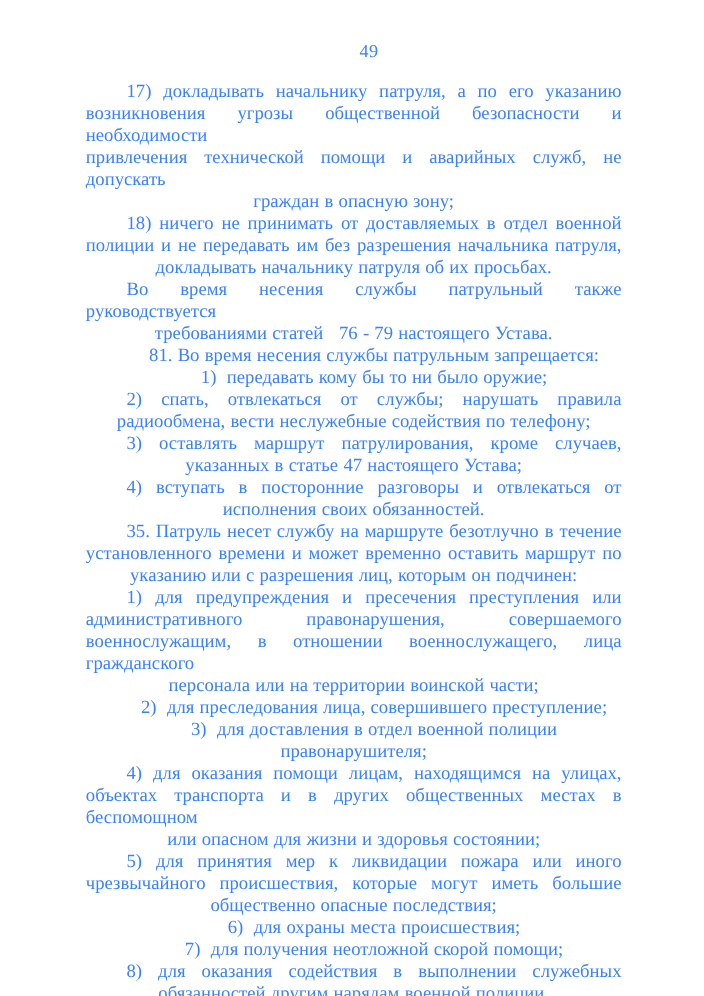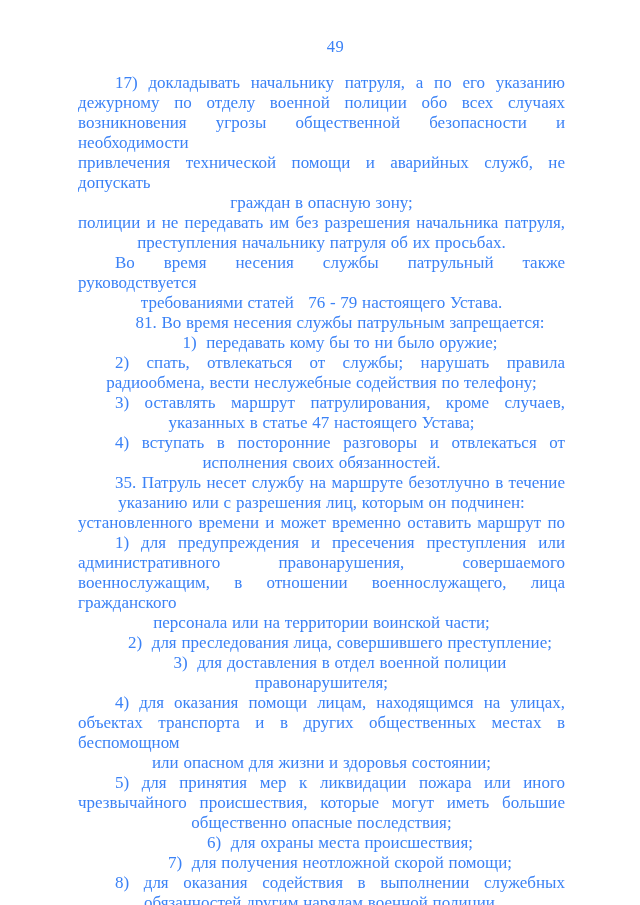--- a/index.html
+++ b/index.html
@@ -48,39 +48,39 @@
     text-indent: 37px;
   }
 </style>
 </head>
 <body>
 
 <main class="page">
   <div class="page-number">49</div>
   <section class="doc-body" id="doc-body">
       <div class="line indent just">17) докладывать начальнику патруля, а по его указанию</div>
-      <div class="line just">дежурному по отделу военной полиции обо всех случаях</div>
       <div class="line just">возникновения угрозы общественной безопасности и необходимости</div>
       <div class="line just">привлечения технической помощи и аварийных служб, не допускать</div>
       <div class="line">граждан в опасную зону;</div>
+      <div class="line indent just">18) ничего не принимать от доставляемых в отдел военной</div>
       <div class="line just">полиции и не передавать им без разрешения начальника патруля,</div>
-      <div class="line">преступления начальнику патруля об их просьбах.</div>
+      <div class="line">докладывать начальнику патруля об их просьбах.</div>
       <div class="line indent just">Во время несения службы патрульный также руководствуется</div>
       <div class="line">требованиями статей&nbsp;&nbsp; 76 - 79 настоящего Устава.</div>
       <div class="line indent">81. Во время несения службы патрульным запрещается:</div>
       <div class="line indent">1)&nbsp; передавать кому бы то ни было оружие;</div>
       <div class="line indent just">2) спать, отвлекаться от службы; нарушать правила</div>
       <div class="line">радиообмена, вести неслужебные содействия по телефону;</div>
       <div class="line indent just">3) оставлять маршрут патрулирования, кроме случаев,</div>
       <div class="line">указанных в статье 47 настоящего Устава;</div>
       <div class="line indent just">4) вступать в посторонние разговоры и отвлекаться от</div>
       <div class="line">исполнения своих обязанностей.</div>
       <div class="line indent just">35. Патруль несет службу на маршруте безотлучно в течение</div>
+      <div class="line just">установленного времени и может временно оставить маршрут по</div>
       <div class="line">указанию или с разрешения лиц, которым он подчинен:</div>
-      <div class="line just">установленного времени и может временно оставить маршрут по</div>
       <div class="line indent just">1) для предупреждения и пресечения преступления или</div>
       <div class="line just">административного правонарушения, совершаемого</div>
       <div class="line just">военнослужащим, в отношении военнослужащего, лица гражданского</div>
       <div class="line">персонала или на территории воинской части;</div>
       <div class="line indent">2)&nbsp; для преследования лица, совершившего преступление;</div>
       <div class="line indent">3)&nbsp; для доставления в отдел военной полиции правонарушителя;</div>
       <div class="line indent just">4) для оказания помощи лицам, находящимся на улицах,</div>
       <div class="line just">объектах транспорта и в других общественных местах в беспомощном</div>
       <div class="line">или опасном для жизни и здоровья состоянии;</div>
       <div class="line indent just">5) для принятия мер к ликвидации пожара или иного</div>

